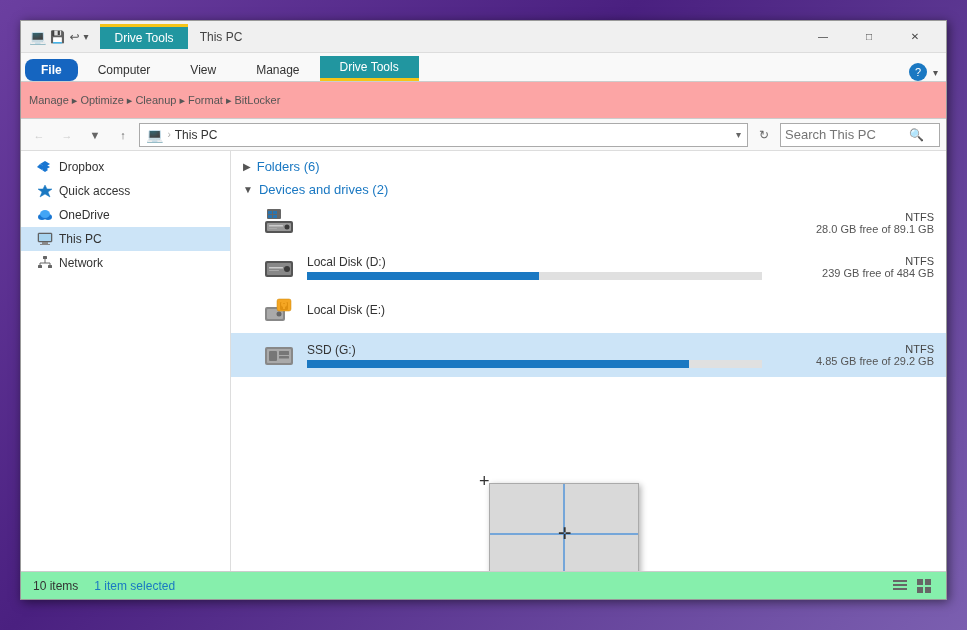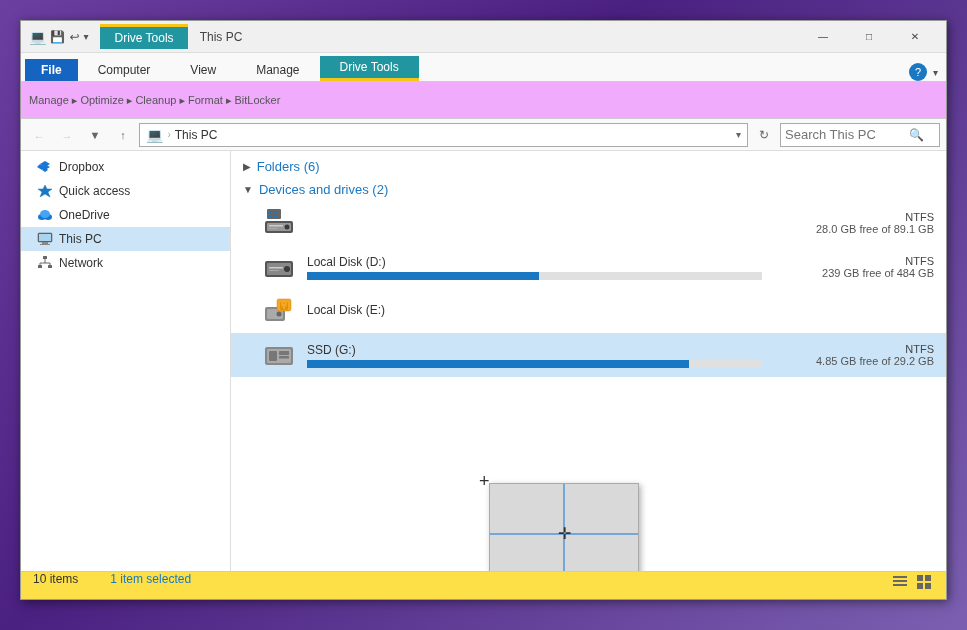--- a/index.html
+++ b/index.html
@@ -89,29 +89,30 @@
       cursor: pointer;
       color: #333;
       background: transparent;
       border: none;
     }
     .ribbon-tab.file-tab {
       background: #1565c0;
       color: white;
       font-weight: 600;
       padding: 4px 16px;
+      border-radius: 8px;
     }
     .ribbon-tab.drive-tab {
       background: #2196a0;
       color: white;
       font-weight: 500;
       border-bottom: 3px solid #f5c518;
     }
     .ribbon-content {
-      background: #f0abfc;
+      background: #fca5a5;
       height: 36px;
       border-top: 1px solid #ccc;
       padding: 18px 8px;
       display: flex;
       align-items: center;
     }
     
     .address-bar {
       display: flex;
       align-items: center;
@@ -297,25 +298,26 @@
     .preview-cursor-icon {
       position: absolute;
       left: 4px;
       top: 44px;
       font-size: 14px;
       color: #333;
     }
     
     .status-bar {
       height: 28px;
-      background: #fde047;
+      background: #86efac;
       border-top: 1px solid #ccc;
       display: flex;
+      align-items: center;
       padding: 0 12px;
-      gap: 32px;
+      gap: 16px;
     }
     .status-text {
       font-size: 12px;
       color: #333;
     }
     .status-selected {
       font-size: 12px;
       color: #1a78c2;
     }
     .status-right {

